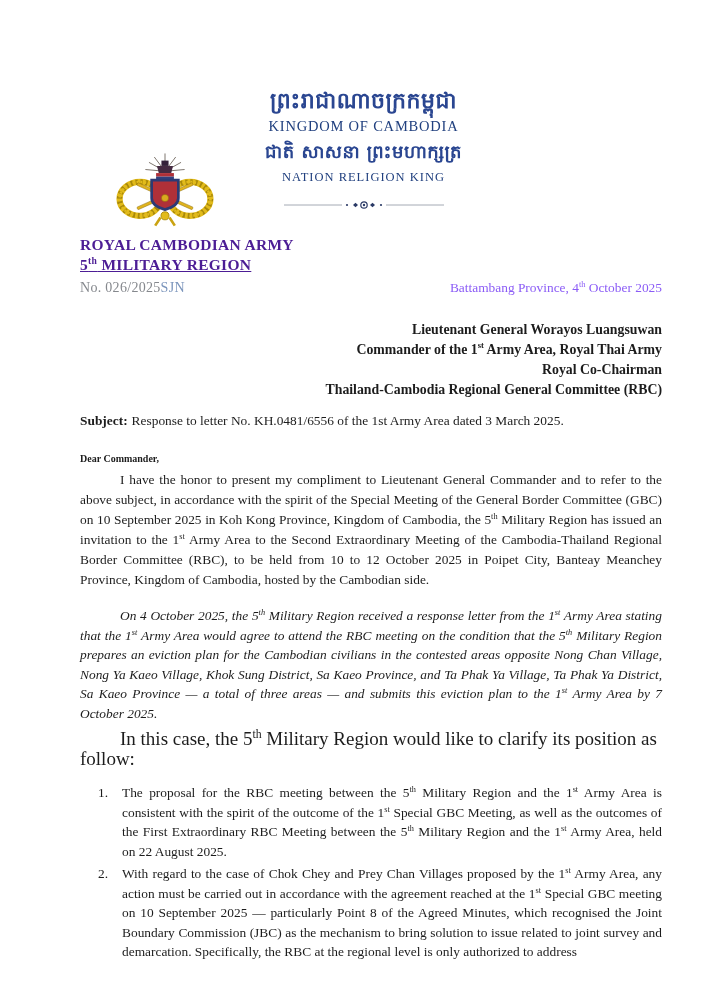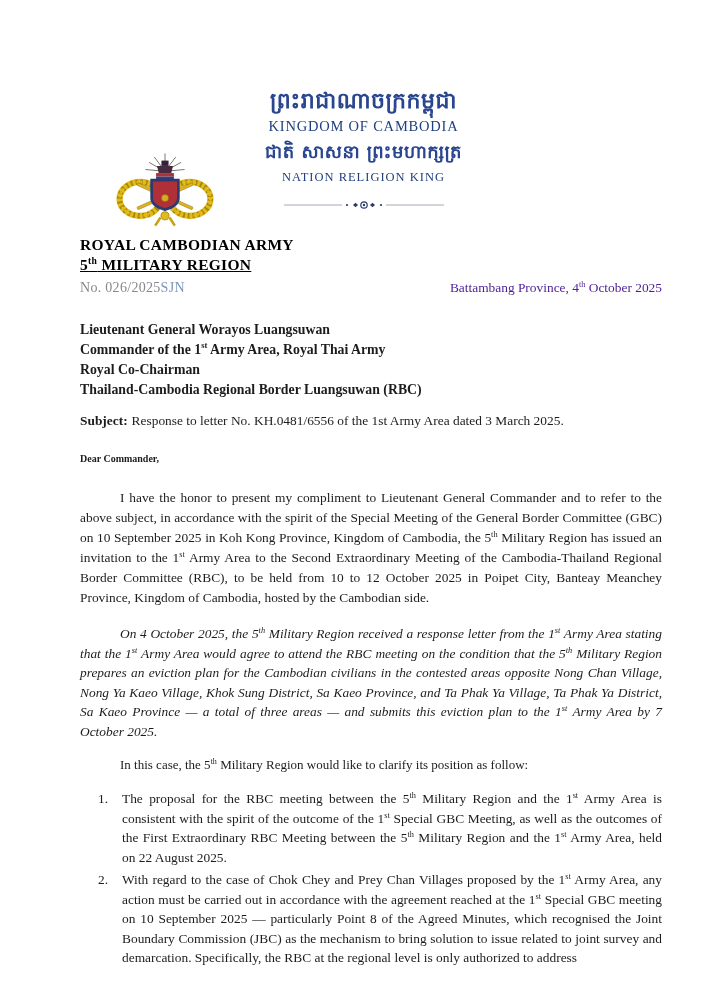--- a/index.html
+++ b/index.html
@@ -41,46 +41,46 @@
   
   .emblem {
     position: absolute; left: 116px; top: 150px;
     width: 98px; height: 88px;
   }
 
   
   .letterhead { margin: 26px 45px 0 80px; }
   .army-name, .region-name {
     font-size: 15.5px; font-weight: bold; line-height: 19px;
-    color: #000000; letter-spacing: 0.3px;
+    color: #4c1d95; letter-spacing: 0.3px;
   }
   .region-name { margin-top: 1px; text-decoration: underline; }
   .ref-row {
     margin-top: 6px; display: flex;
     justify-content: space-between; align-items: center;
   }
   .ref-number { font-size: 14px; color: #85888d; letter-spacing: 0.3px; }
   .ref-suffix { color: #7b95bc; }
-  .place-date { font-size: 13.4px; color: #4c1d95; }
+  .place-date { font-size: 13.4px; color: #8b5cf6; }
 
   
   .letter-body { margin: 0 45px 0 80px; }
   .recipient { margin-top: 24px; }
-  .recipient-line { font-size: 13.8px; font-weight: bold; line-height: 20px; }
+  .recipient-line { font-size: 13.8px; font-weight: bold; line-height: 20px; text-align: right; }
   .subject-row { margin-top: 12px; font-size: 13.4px; line-height: 18px; }
   .subject-label { font-weight: bold; }
   .subject-text { margin-left: 4px; }
   .salutation { margin-top: 20px; font-size: 10px; font-weight: bold; line-height: 18px; }
   .para {
-    margin-top: 20px; font-size: 13.4px; line-height: 20px;
+    margin-top: 2px; font-size: 13.4px; line-height: 20px;
     text-align: justify; text-indent: 40px;
   }
   .para-2 { margin-top: 16px; line-height: 19.5px; font-style: italic; }
   .clarify-line {
-    margin-top: 14px; font-size: 13px; line-height: 20px; text-indent: 40px;
+    margin-top: 6px; font-size: 19px; line-height: 20px; text-indent: 40px;
   }
   .num-list { margin-top: 14px; }
   .num-item {
     position: relative; padding-left: 42px; margin-top: 3px;
     font-size: 13.4px; line-height: 19.5px; text-align: justify;
   }
   .num-marker { position: absolute; left: 18px; top: 0; }
 </style>
 </head>
 <body>
@@ -148,21 +148,21 @@
       <div class="place-date">Battambang Province, 4<sup>th</sup> October 2025</div>
     </div>
   </div>
 
   <div class="letter-body">
 
     <div class="recipient">
       <div class="recipient-line">Lieutenant General Worayos Luangsuwan</div>
       <div class="recipient-line">Commander of the 1<sup>st</sup> Army Area, Royal Thai Army</div>
       <div class="recipient-line">Royal Co-Chairman</div>
-      <div class="recipient-line">Thailand-Cambodia Regional Border Luangsuwan (RBC)</div>
+      <div class="recipient-line">Thailand-Cambodia Regional General Committee (RBC)</div>
     </div>
 
     <div class="subject-row">
       <span class="subject-label">Subject:</span><span class="subject-text">Response to letter No. KH.0481/6556 of the 1st Army Area dated 3 March 2025.</span>
     </div>
 
     <div class="salutation">Dear Commander,</div>
 
     <div class="para">I have the honor to present my compliment to Lieutenant General Commander and to refer to the above subject, in accordance with the spirit of the Special Meeting of the General Border Committee (GBC) on 10 September 2025 in Koh Kong Province, Kingdom of Cambodia, the 5<sup>th</sup> Military Region has issued an invitation to the 1<sup>st</sup> Army Area to the Second Extraordinary Meeting of the Cambodia-Thailand Regional Border Committee (RBC), to be held from 10 to 12 October 2025 in Poipet City, Banteay Meanchey Province, Kingdom of Cambodia, hosted by the Cambodian side.</div>
 

